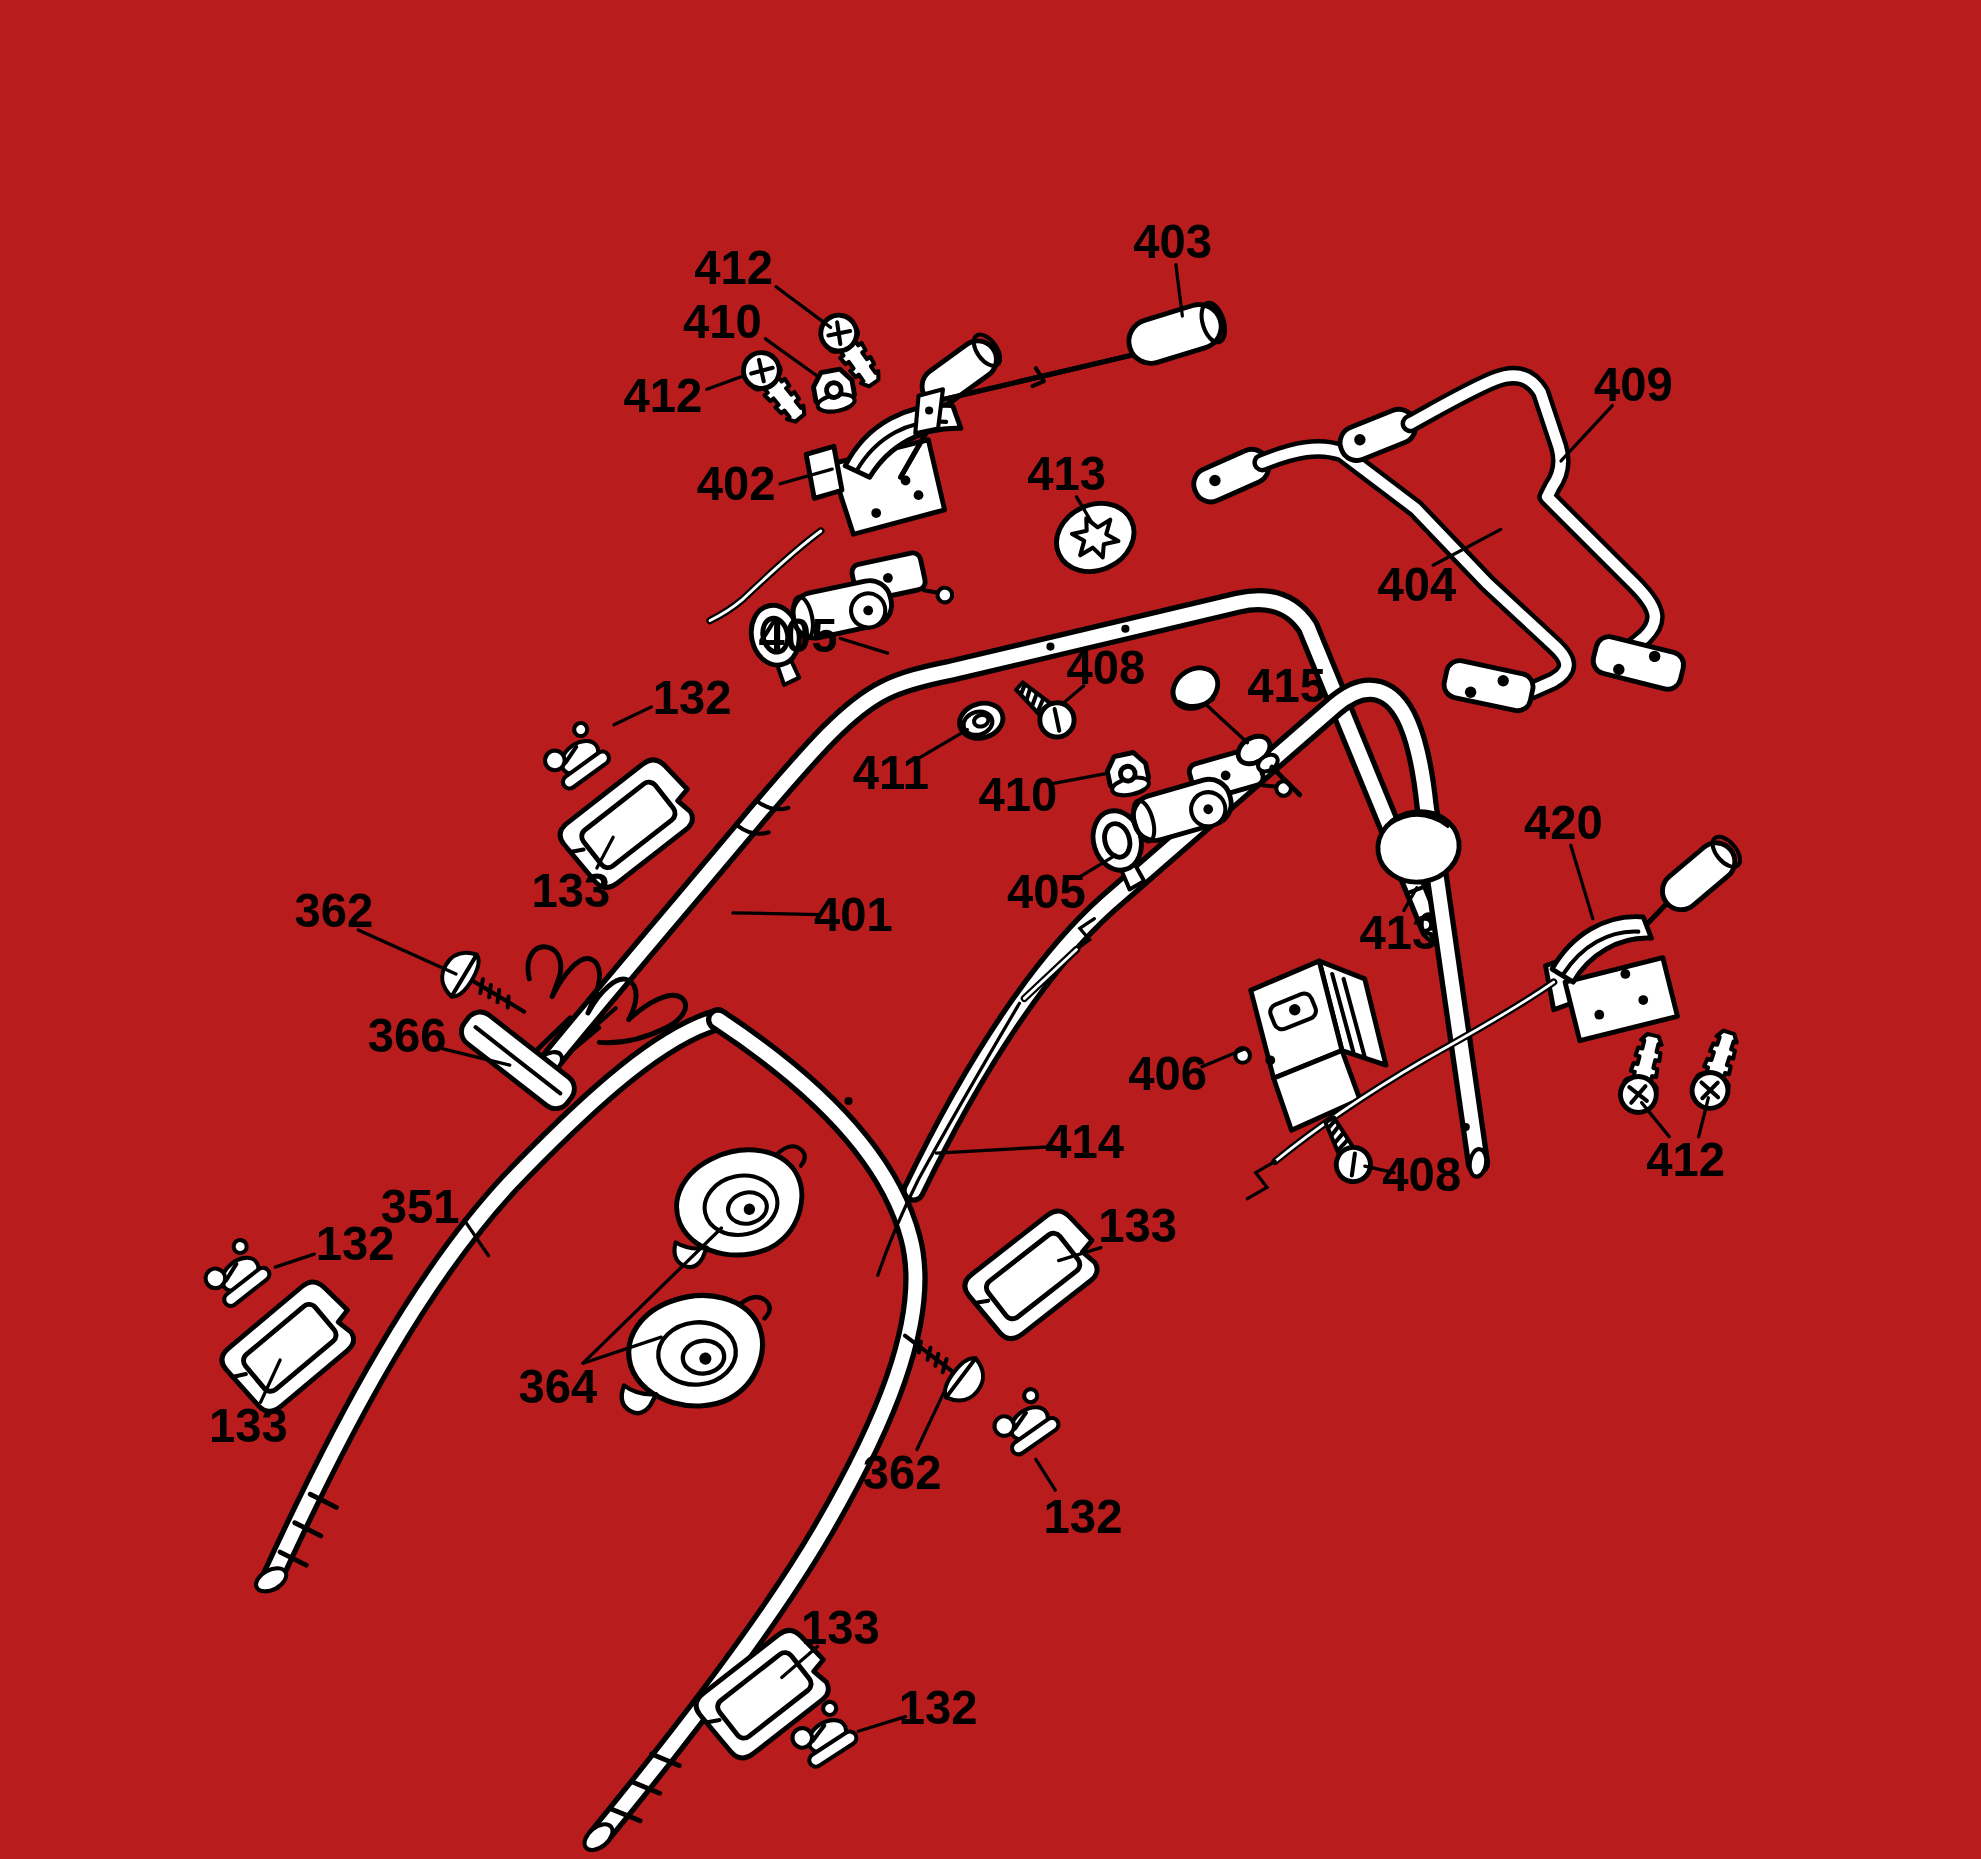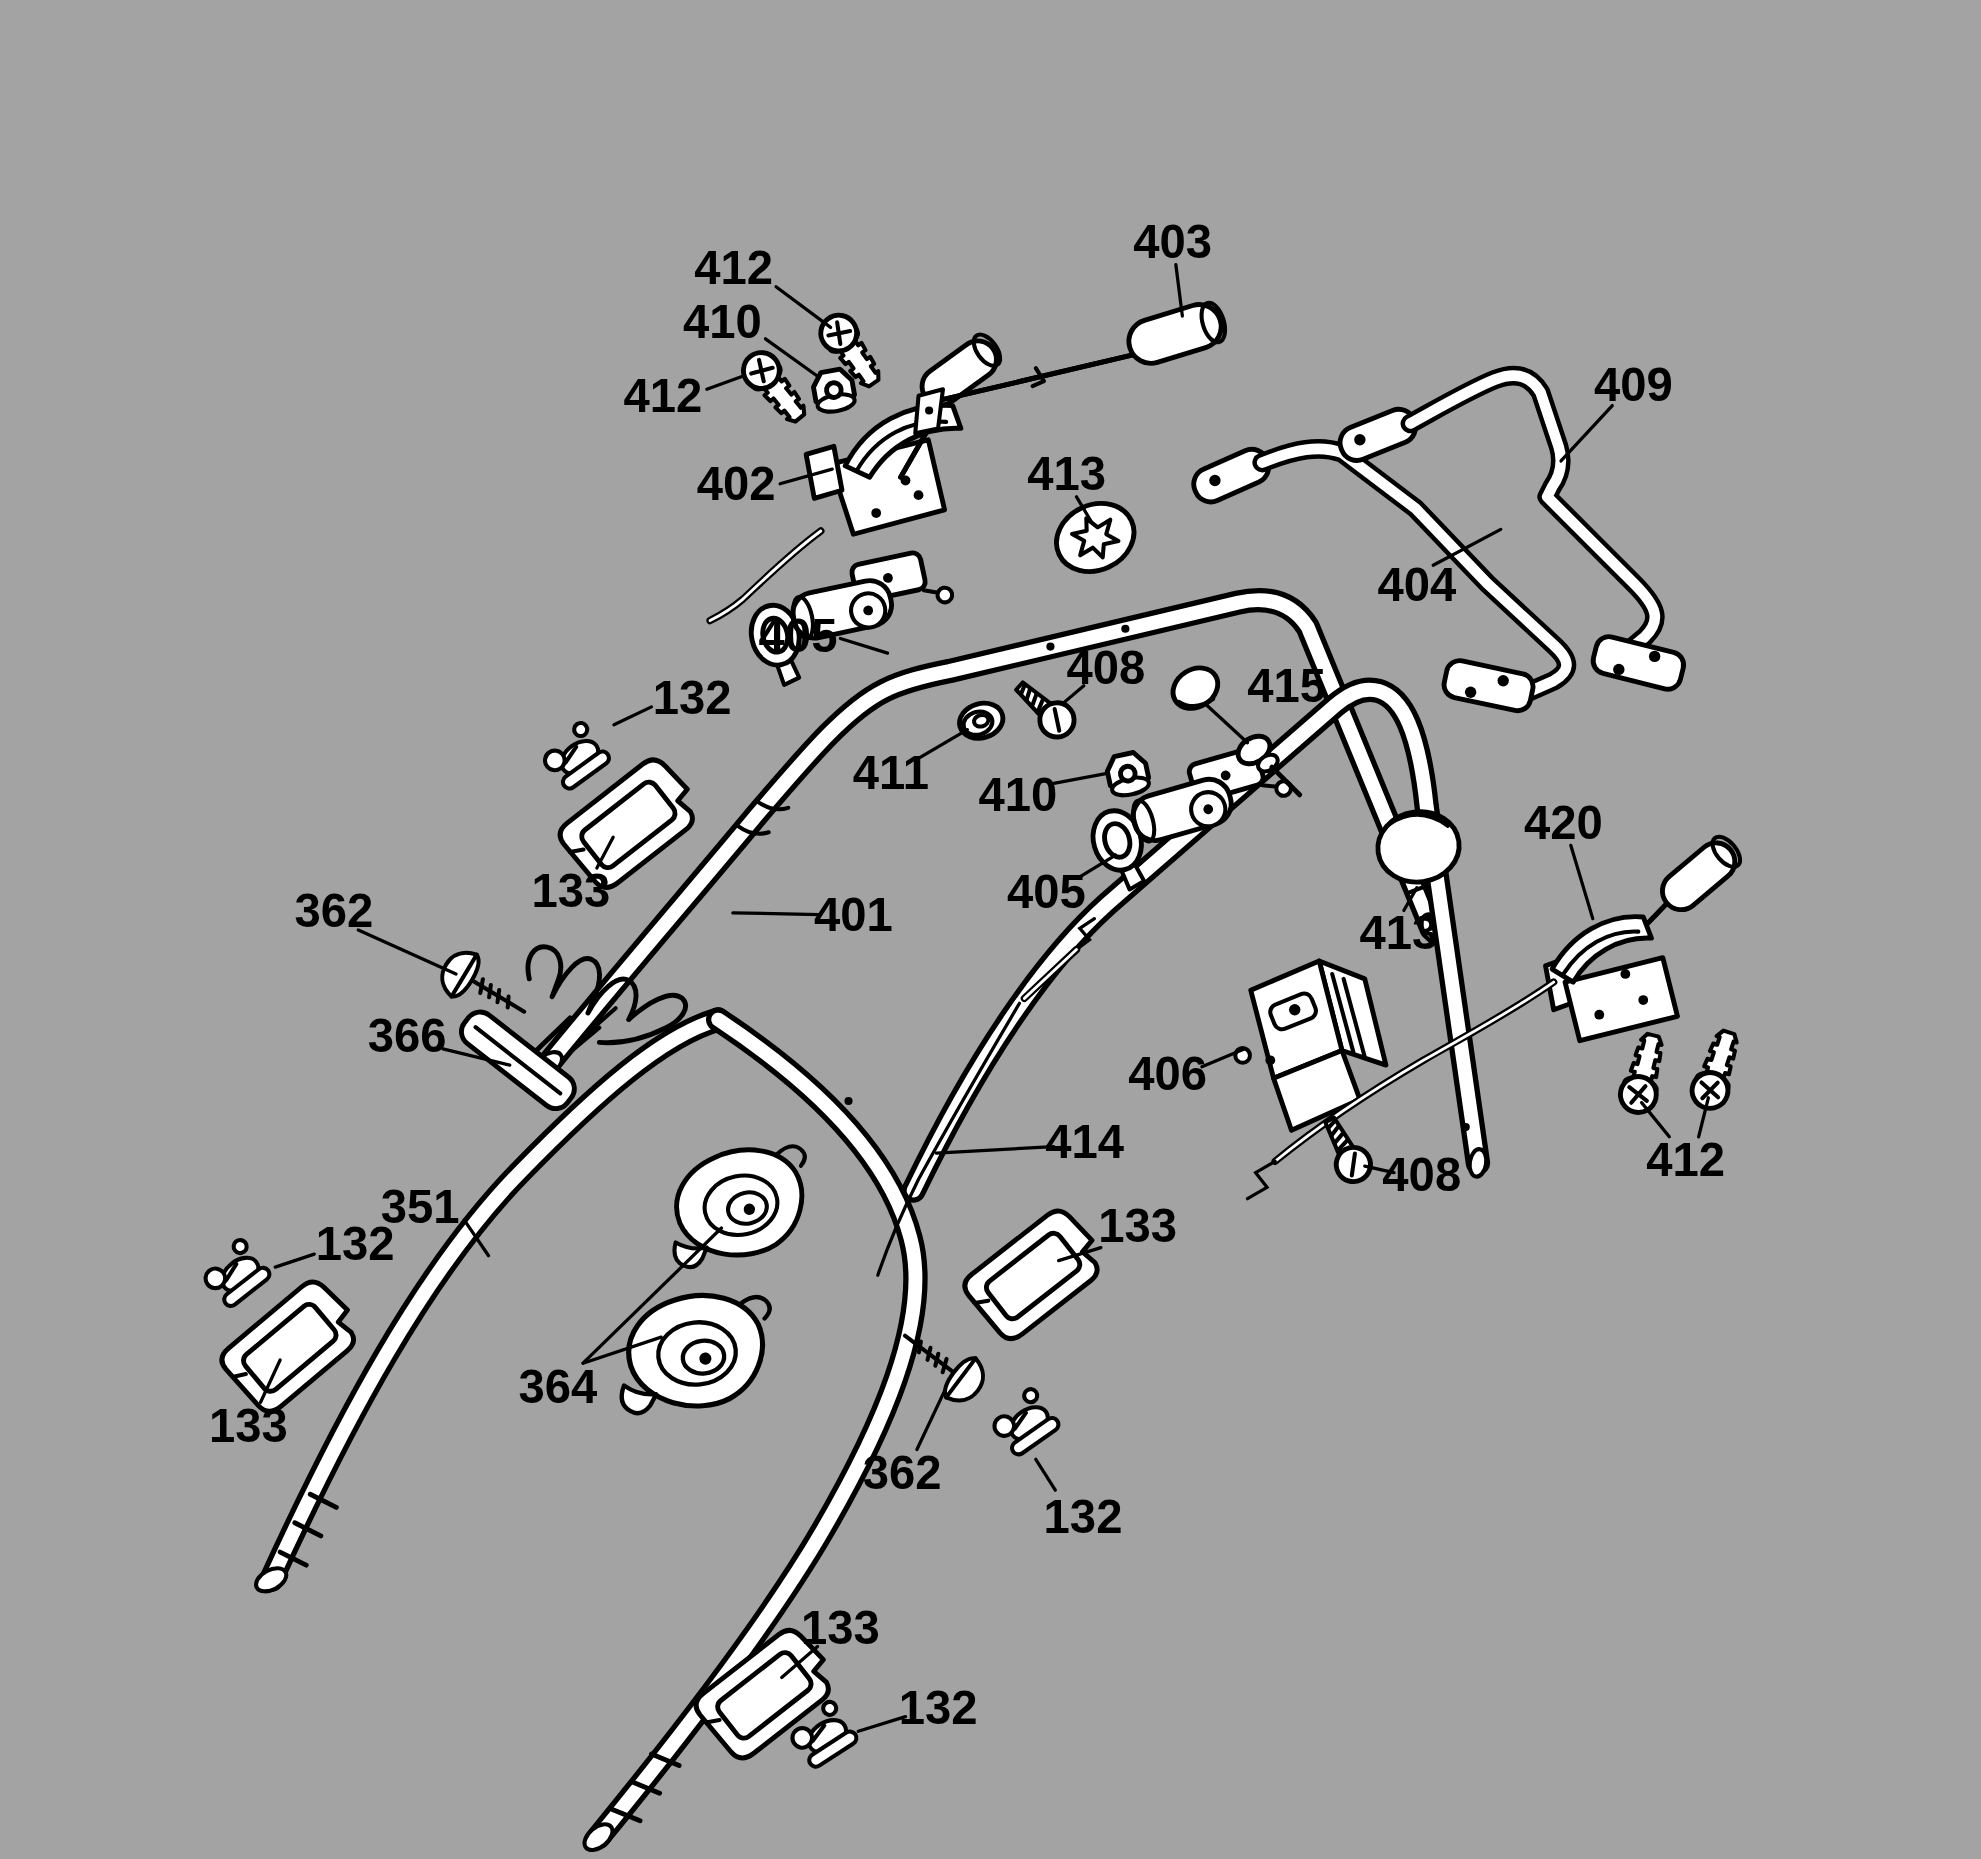--- a/index.html
+++ b/index.html
@@ -1,17 +1,17 @@
 <!DOCTYPE html>
 <html style="font-size:13px"><head>
 <meta charset="utf-8">
 <style>
   html,body{margin:0;padding:0;background:#ffffff;}
   body{font-family:"Liberation Sans", sans-serif;}
-  .stage{width:1982px;height:1860px;position:relative;background:#a3a3a3;margin:0 auto;}
+  .stage{width:1982px;height:1860px;position:relative;background:#b91c1c;margin:0 auto;}
   svg{display:block}
   
   .tube-o{fill:none;stroke:#000;stroke-width:30;stroke-linecap:round;stroke-linejoin:round}
   .tube-i{fill:none;stroke:#fff;stroke-width:17;stroke-linecap:round;stroke-linejoin:round}
   .bar-o{fill:none;stroke:#000;stroke-width:24;stroke-linecap:round;stroke-linejoin:round}
   .bar-i{fill:none;stroke:#fff;stroke-width:13;stroke-linecap:round;stroke-linejoin:round}
   .cab-o{fill:none;stroke:#000;stroke-width:9;stroke-linecap:round}
   .cab-i{fill:none;stroke:#fff;stroke-width:3.5;stroke-linecap:round}
   .thin{fill:none;stroke:#000;stroke-width:4;stroke-linecap:round}
   .ln{fill:none;stroke:#000;stroke-width:6;stroke-linejoin:round;stroke-linecap:round}

